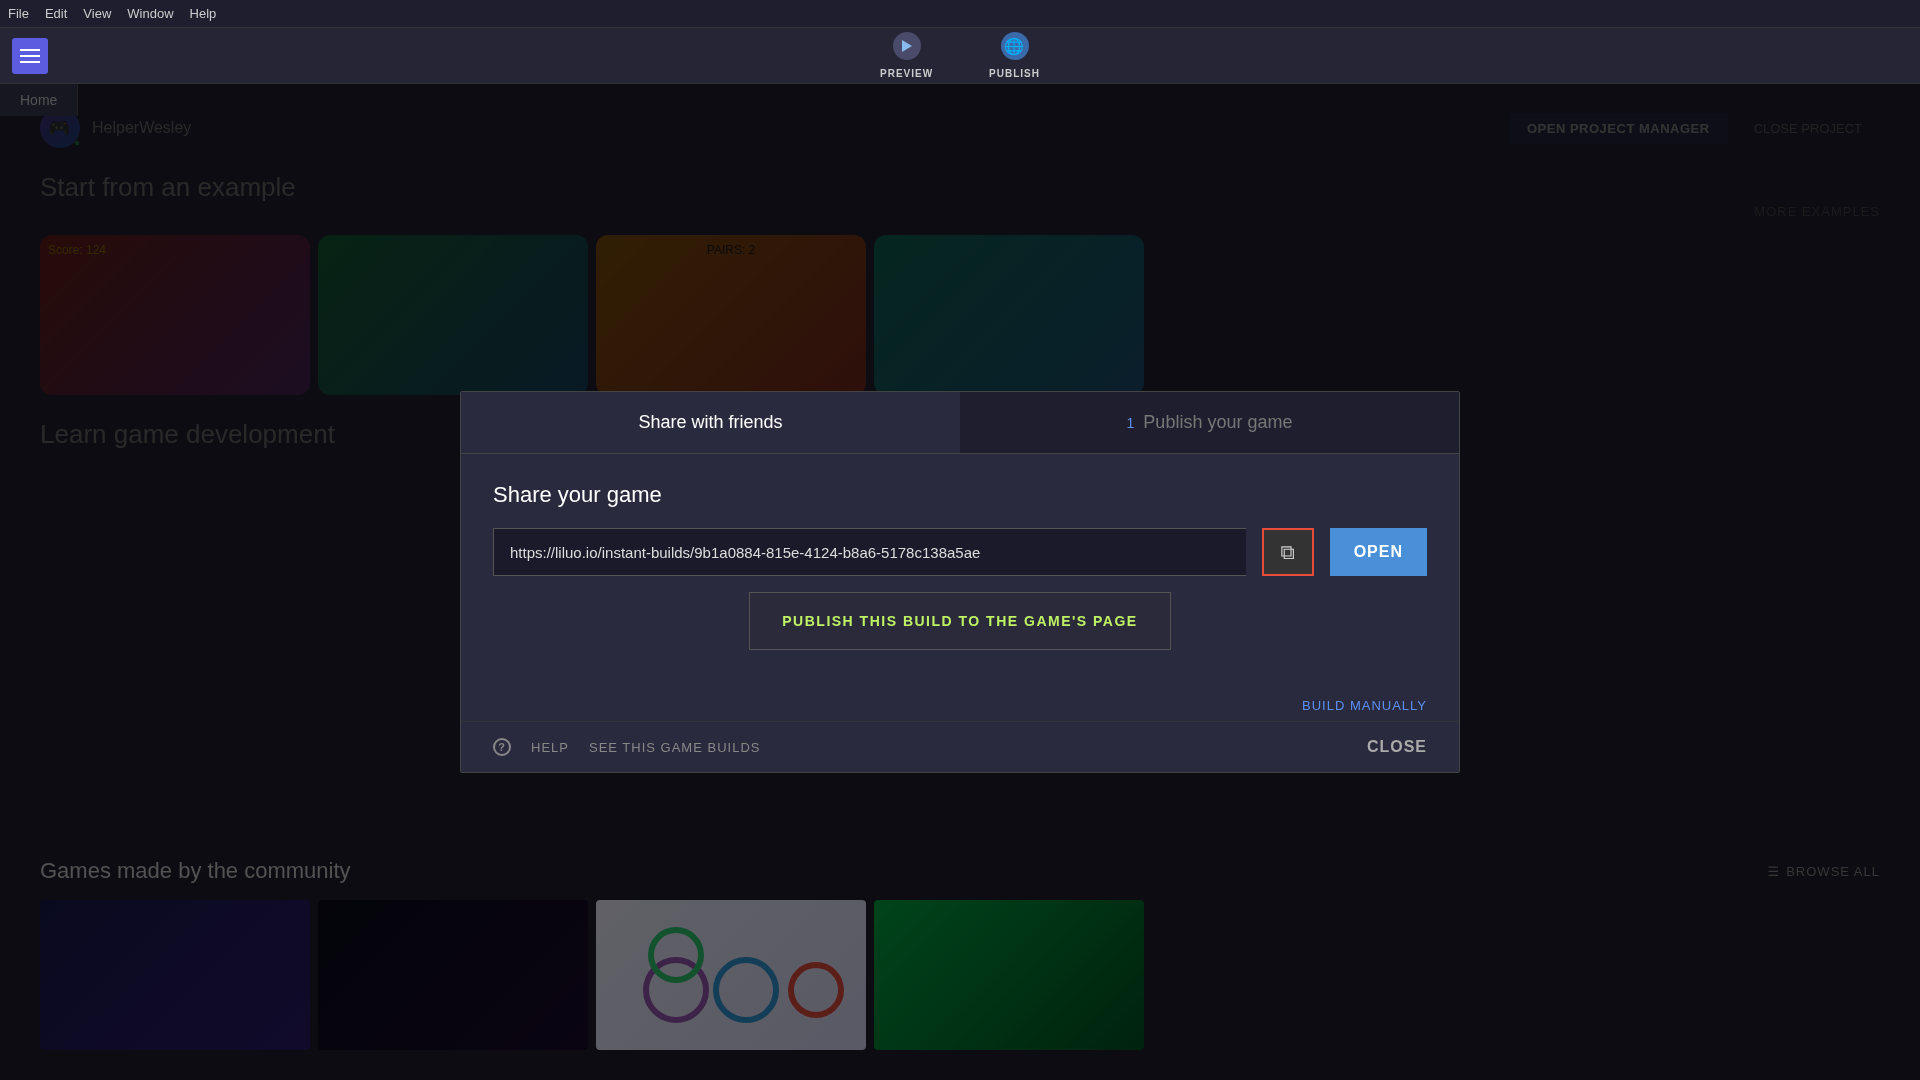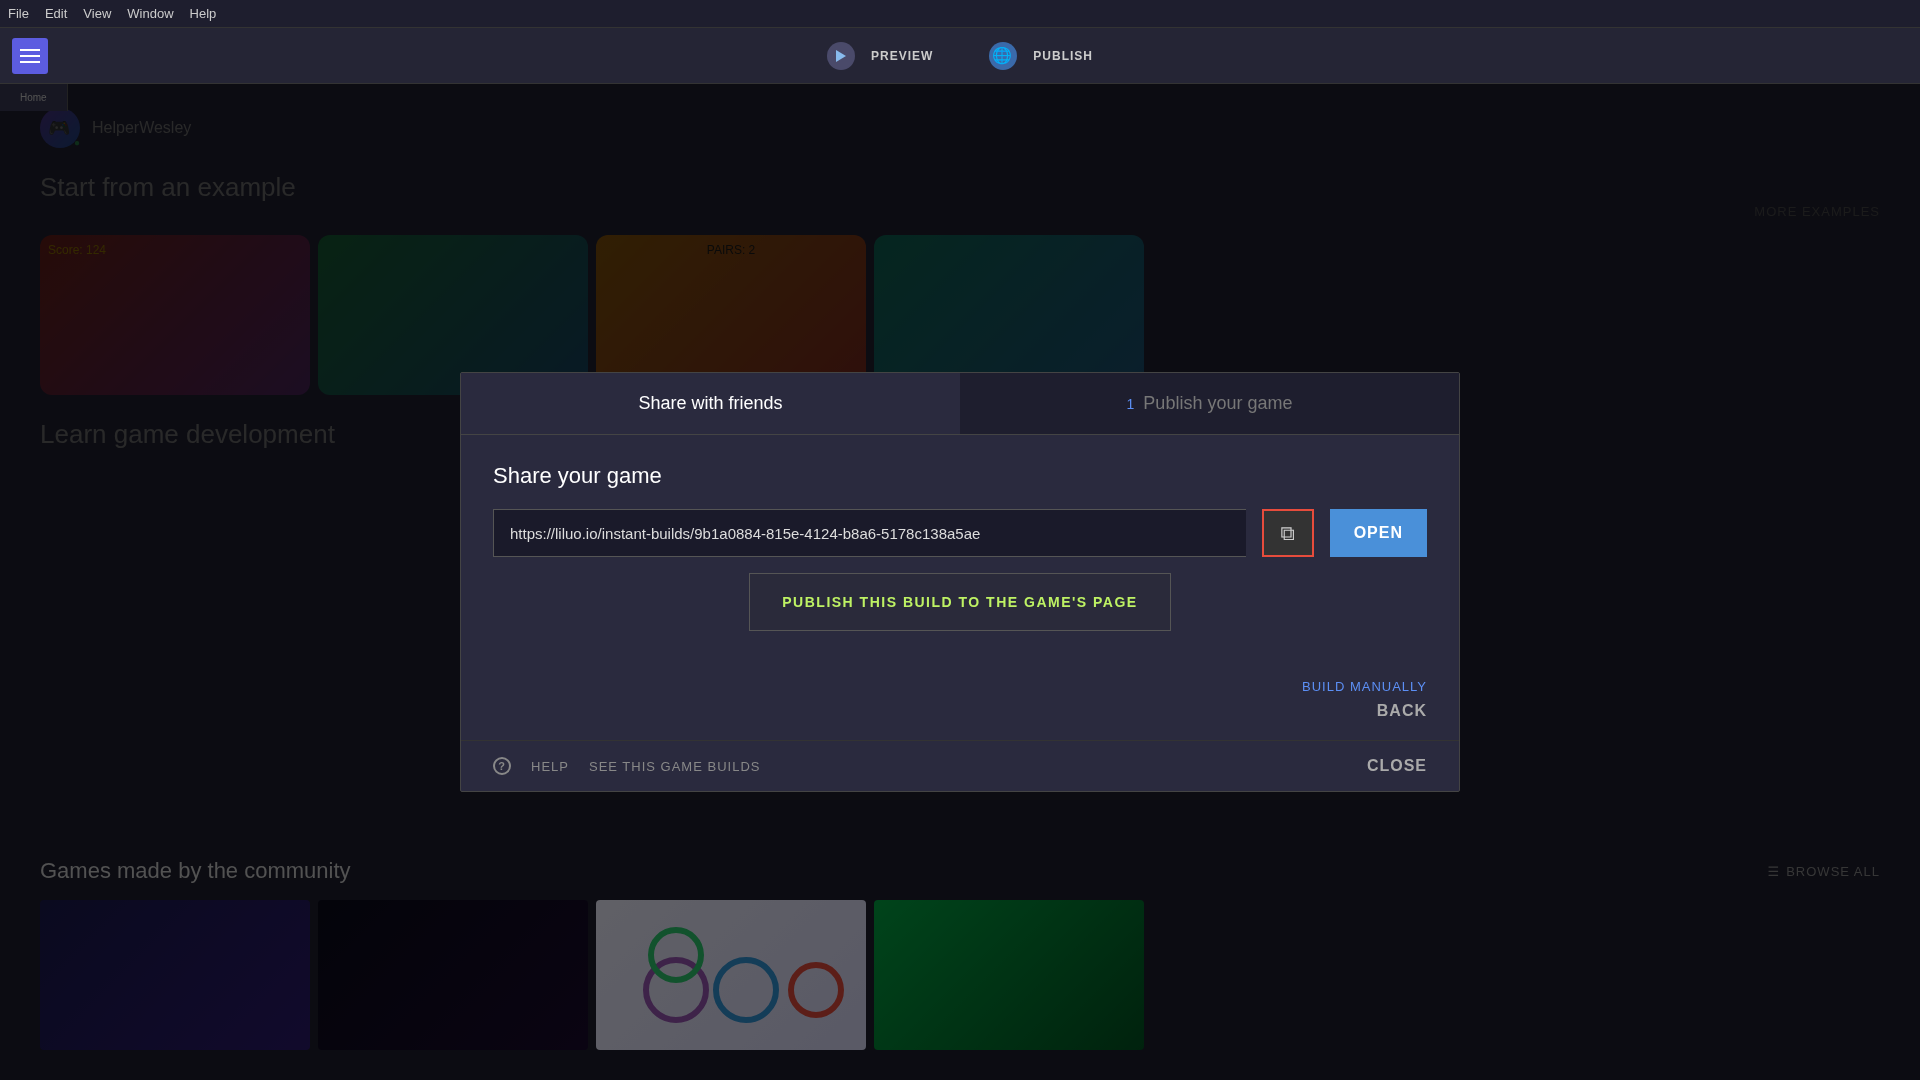--- a/index.html
+++ b/index.html
@@ -67,28 +67,29 @@
       background: #fff;
     }
     .toolbar-center {
       display: flex;
       align-items: center;
       gap: 24px;
     }
     .toolbar-btn {
       display: flex;
       align-items: center;
-      gap: 16px;
+      gap: 8px;
       padding: 6px 16px;
       border-radius: 4px;
       cursor: pointer;
-      font-size: 12px;
+      font-size: 10px;
       font-weight: 600;
       letter-spacing: 1px;
       color: #ccc;
+      flex-direction: column;
     }
     .preview-icon {
       width: 28px;
       height: 28px;
       border-radius: 50%;
       background: #4a4a6a;
       display: flex;
       align-items: center;
       justify-content: center;
     }
@@ -112,21 +113,21 @@
       font-size: 16px;
     }
 
     
     .home-tab {
       position: absolute;
       left: 0;
       top: 84px;
       background: #3a3a55;
       padding: 8px 20px;
-      font-size: 10px;
+      font-size: 14px;
       color: #ccc;
       border-right: 1px solid #555;
       z-index: 10;
     }
 
     
     .main-content {
       position: absolute;
       top: 84px;
       left: 0;
@@ -487,20 +488,24 @@
 </div>
 
 <div class="main-content">
 
   <div class="bg-content">
     <div class="project-header">
       <div class="project-info">
         <div class="avatar">🎮</div>
         <span class="project-name">HelperWesley</span>
       </div>
+      <div class="header-btns">
+        <button class="btn-open-pm">OPEN PROJECT MANAGER</button>
+        <button class="btn-close-project">CLOSE PROJECT</button>
+      </div>
     </div>
 
     <div style="display:flex; justify-content:space-between; align-items:flex-end; margin-bottom:16px;">
       <div class="section-title">Start from an example</div>
       <div class="more-examples">MORE EXAMPLES</div>
     </div>
 
     <div class="examples-row">
       <div class="example-card example-card-1">
         <div style="padding:8px; font-size:12px; color:#ffcc00;">Score: 124</div>
@@ -545,23 +550,20 @@
       <div style="text-align:center; margin-bottom:12px;">
         <button class="publish-build-btn">PUBLISH THIS BUILD TO THE GAME'S PAGE</button>
       </div>
 
     </div>
 
     <div class="build-manually">
       <span>BUILD MANUALLY</span>
     </div>
 
-    <div class="modal-footer">
-      <button class="back-btn">BACK</button>
-    </div>
 
     <div class="modal-bottom">
       <div class="bottom-left">
         <div class="help-icon">?</div>
         <span>HELP</span>
         <span>SEE THIS GAME BUILDS</span>
       </div>
       <button class="close-btn">CLOSE</button>
     </div>
 

